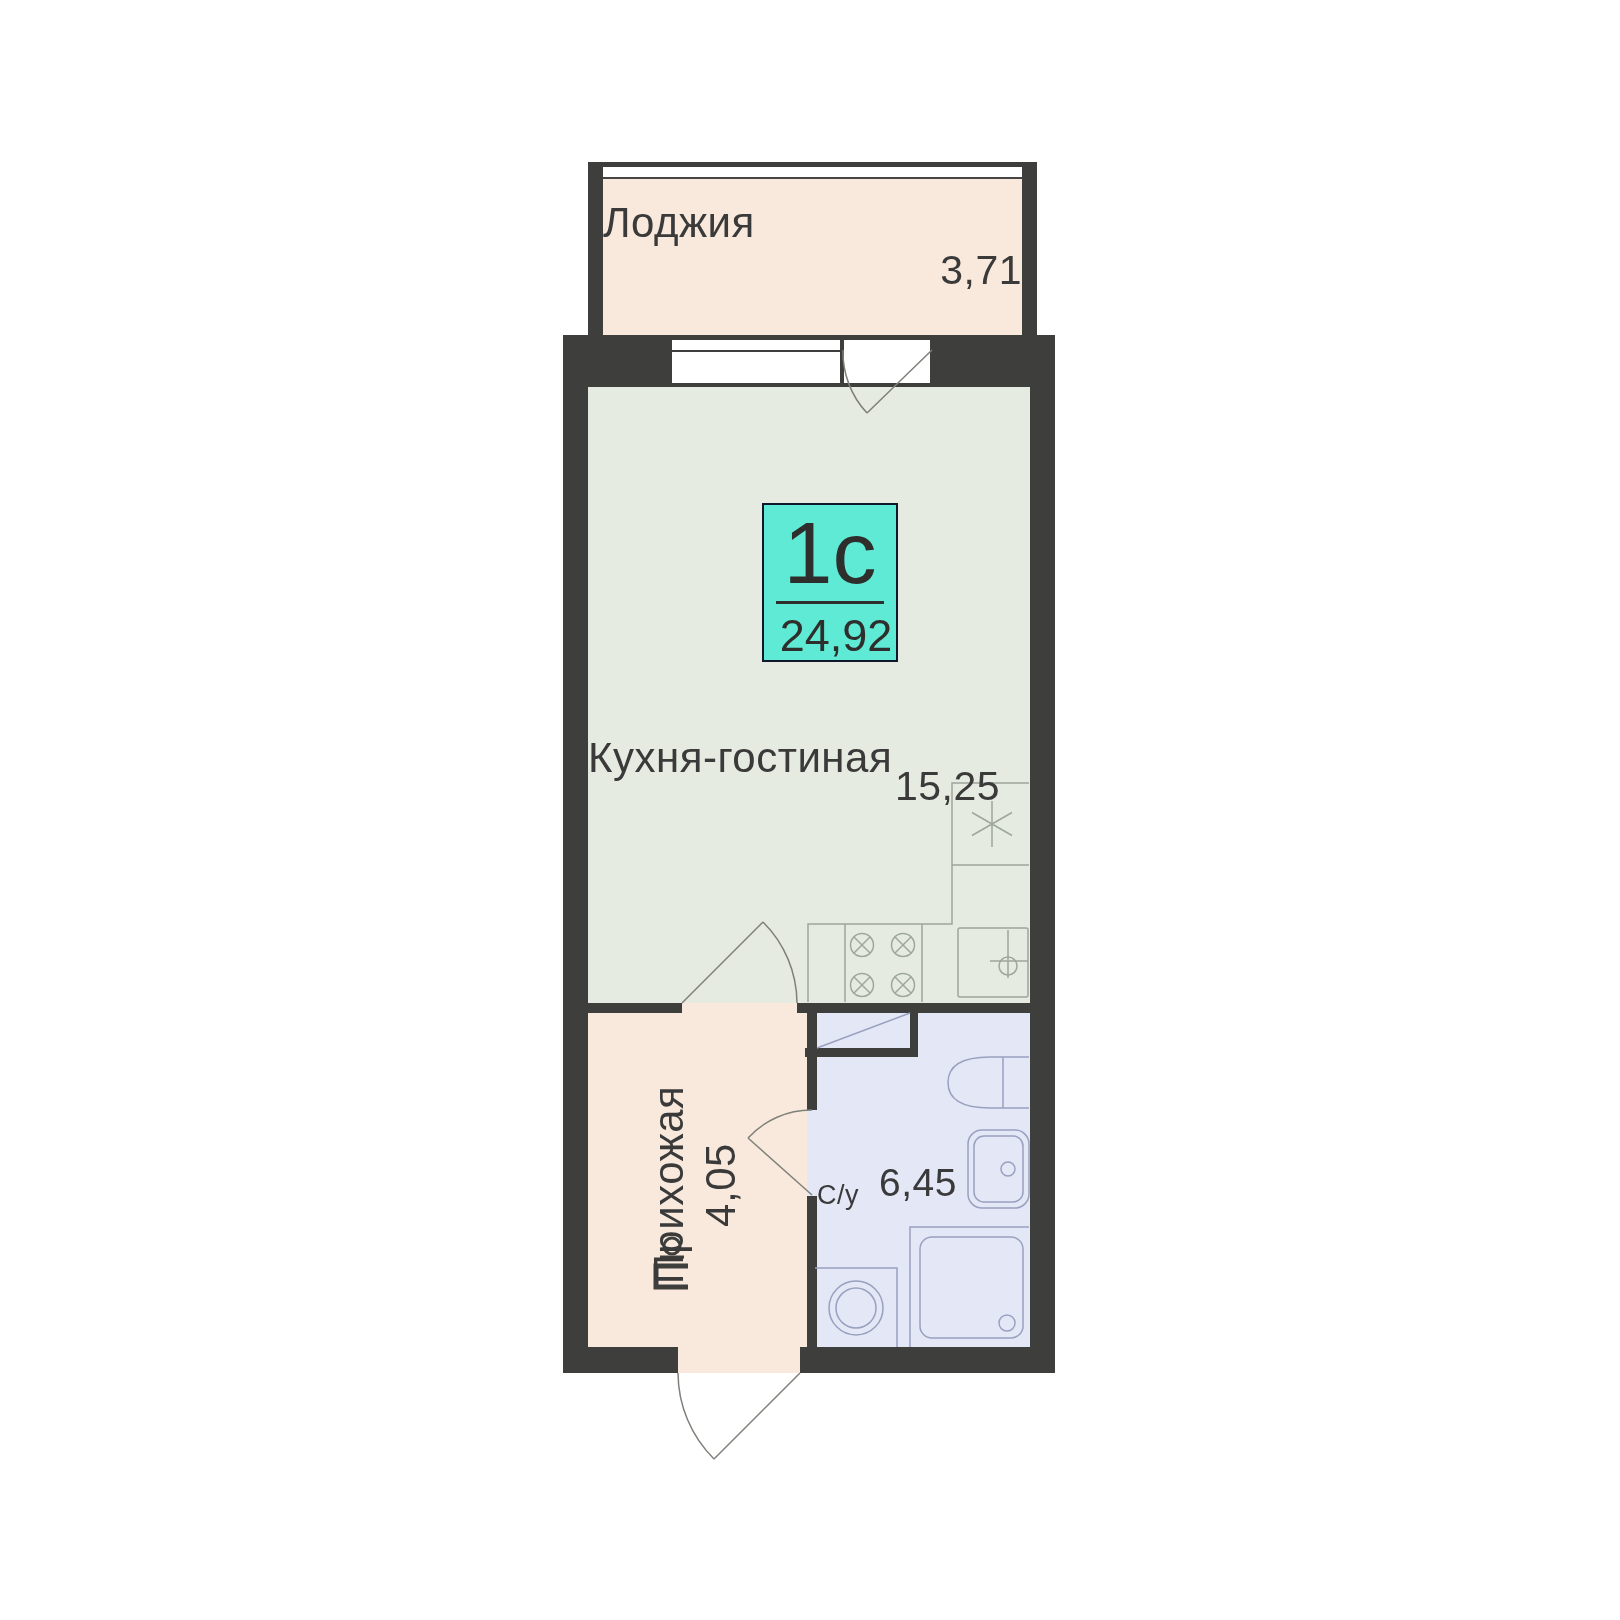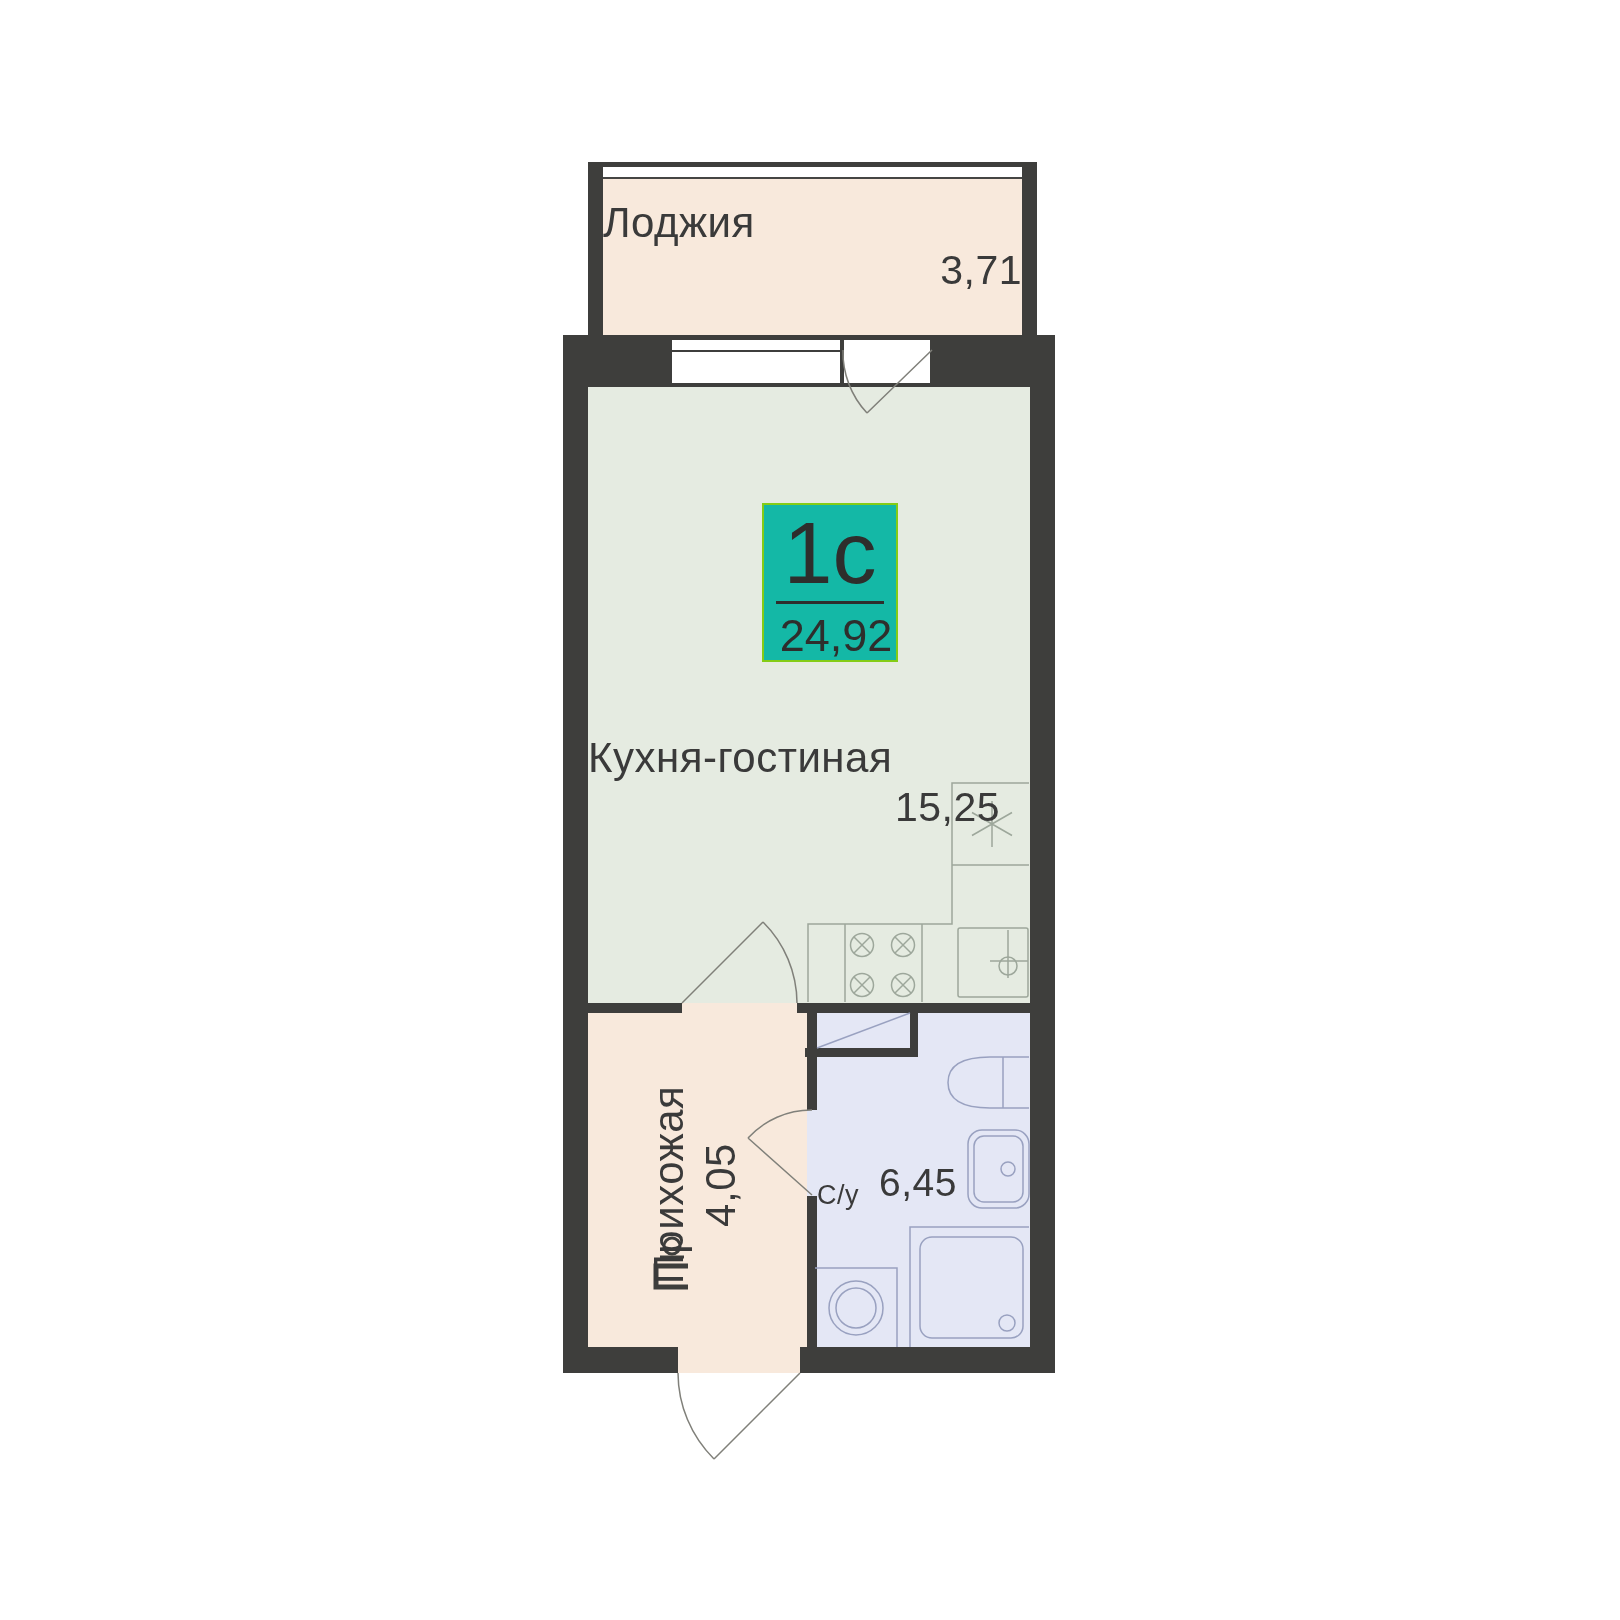--- a/index.html
+++ b/index.html
@@ -18,22 +18,22 @@
   .win-sill{position:absolute;background:#3e3e3c;}
   .room-label{position:absolute;text-align:left;font-weight:300;letter-spacing:.5px;line-height:46px;font-size:42px;color:#3a3a3a;}
   .room-area{position:absolute;text-align:right;font-weight:300;letter-spacing:.5px;line-height:46px;font-size:41px;color:#3a3a3a;}
   .hall-label{
     position:absolute;left:565px;top:1133px;width:260px;height:104px;
     transform:rotate(-90deg);display:flex;flex-direction:column;justify-content:center;
     text-align:center;font-weight:300;letter-spacing:.5px;color:#3a3a3a;
   }
   .hall-label span{display:block;font-size:42px;line-height:52px;}
   .unit-box{
-    position:absolute;left:762px;top:503px;width:136px;height:159px;background:#14b8a6;
-    border:2px solid #84cc16;box-sizing:border-box;text-align:center;
+    position:absolute;left:762px;top:503px;width:136px;height:159px;background:#5eead4;
+    border:2px solid #0f172a;box-sizing:border-box;text-align:center;
   }
   .unit-type{position:absolute;left:0;top:-4px;width:100%;font-size:88px;line-height:104px;font-weight:400;color:#2e2e2c;}
   .unit-divider{position:absolute;left:12px;top:96px;width:108px;height:3px;background:#2e2e2c;}
   .unit-area{position:absolute;left:6px;top:104px;width:100%;font-size:45px;line-height:54px;font-weight:400;color:#2e2e2c;}
   svg.overlay{position:absolute;left:0;top:0;}
 </style>
 </head>
 <body>
 
 <div class="canvas">
@@ -139,21 +139,21 @@
       <circle cx="672" cy="1246" r="8" stroke-width="3"></circle>
       <path d="M660,1257 H684" stroke-width="3"></path>
       <path d="M688,1266 H656 V1287 H688" stroke-width="5"></path>
     </g>
   </svg>
 
   <div class="room-label" style="left:603px;top:200px;width:419px;">Лоджия</div>
   <div class="room-area" style="left:603px;top:247px;width:419px;">3,71</div>
 
   <div class="room-label" style="left:588px;top:735px;width:442px;">Кухня-гостиная</div>
-  <div class="room-area" style="left:588px;top:784px;width:412px;">15,25</div>
+  <div class="room-area" style="left:588px;top:763px;width:412px;">15,25</div>
 
   <div class="hall-label">
     <span>Прихожая</span>
     <span>4,05</span>
   </div>
 
   <div class="room-label" style="left:817px;top:1172px;width:140px;font-size:27px;">С/у</div>
   <div class="room-area" style="left:817px;top:1160px;width:140px;font-size:39px;">6,45</div>
 
   <div class="unit-box">

